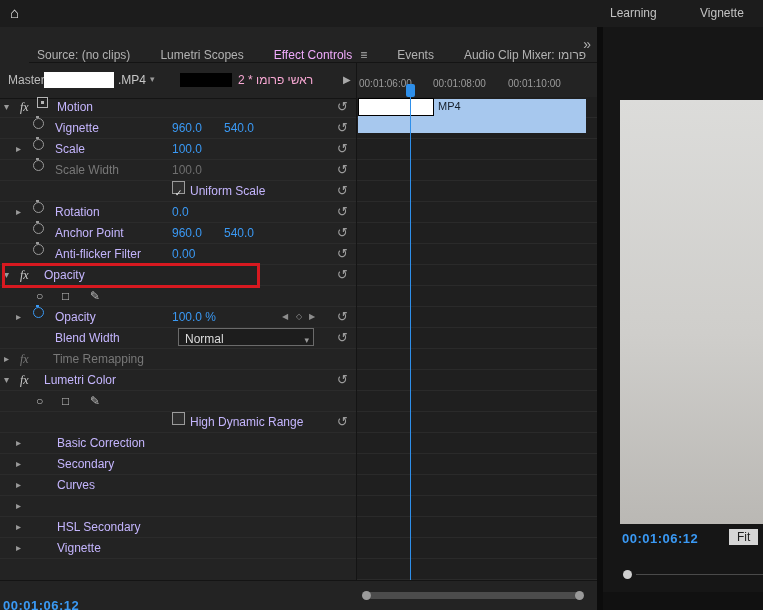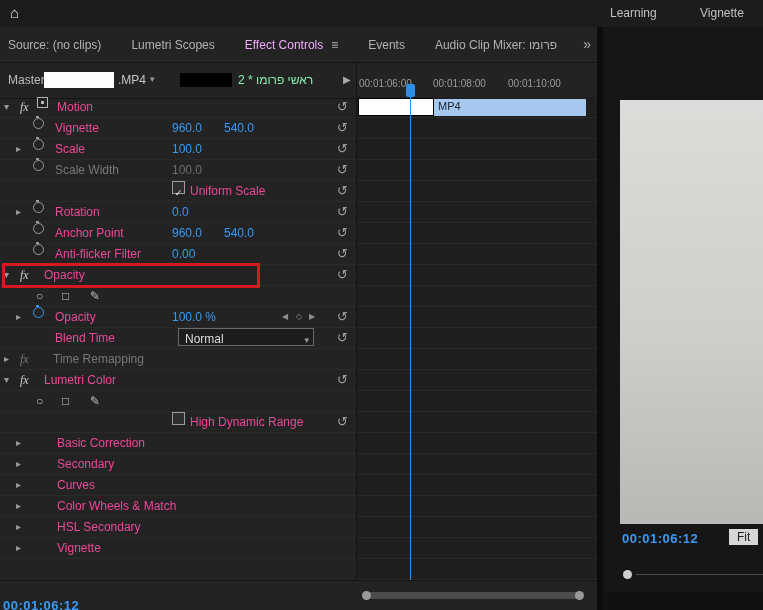--- a/index.html
+++ b/index.html
@@ -7,51 +7,51 @@
        font-family:"Liberation Sans","DejaVu Sans",sans-serif;font-size:12px;color:#c6c6c6;}
 
   
   .topbar{position:absolute;left:0;top:0;width:763px;height:27px;background:#1c1c1c;border-bottom:1px solid #0e0e0e;}
   .home{position:absolute;left:10px;top:4px;font-size:15px;color:#ececec;}
   .ws{position:absolute;top:6px;color:#c2c2c2;white-space:nowrap;}
   .ws.w0{left:610px}.ws.w1{left:700px}
 
   
   .left-panel{position:absolute;left:0;top:27px;width:597px;height:583px;overflow:hidden;background:#232323;}
-  .tabstrip{position:relative;height:35px;border-bottom:1px solid #141414;display:flex;align-items:center;
-            padding-left:8px;white-space:nowrap;overflow:hidden;background:#232323;}
+  .tabstrip{position:relative;height:35px;border-bottom:1px solid #141414;display:flex;align-items:flex-end;
+            padding-left:8px;white-space:nowrap;overflow:hidden;background:#232323;margin-left:29px;}
   .tab{margin-right:30px;color:#b2b2b2;}
   .tab.active .tab-label{color:#f0abfc;}
   .panel-menu{margin-left:8px;color:#b2b2b2;}
   .overflow-btn{position:absolute;right:6px;top:9px;color:#b2b2b2;font-size:14px;}
 
   
   .masterrow{position:relative;height:35px;border-bottom:1px solid #141414;}
   .m-label{position:absolute;left:8px;top:10px;color:#bdbdbd;}
   .redact-w{position:absolute;left:44px;top:9px;width:70px;height:16px;background:#ffffff;}
   .m-ext{position:absolute;left:118px;top:10px;color:#c6c6c6;}
   .m-dd{position:absolute;left:150px;top:11px;color:#9a9a9a;font-size:9px;}
   .redact-b{position:absolute;left:180px;top:10px;width:52px;height:14px;background:#000;}
-  .m-seq{position:absolute;left:238px;top:10px;width:100px;color:#86efac;white-space:nowrap;overflow:hidden;}
+  .m-seq{position:absolute;left:238px;top:10px;width:100px;color:#f9a8d4;white-space:nowrap;overflow:hidden;}
   .m-play{position:absolute;left:343px;top:11px;color:#a8a8a8;font-size:10px;}
   .ruler{position:absolute;left:356px;top:0;right:0;height:100%;border-left:1px solid #141414;}
   .tick{position:absolute;top:15px;font-size:10px;color:#9c9c9c;white-space:nowrap;}
   .tick.t0{left:2px}.tick.t1{left:76px}.tick.t2{left:151px}
   .ph-cap{position:absolute;left:49px;top:21px;width:9px;height:13px;background:#2e8fea;border-radius:2px;}
 
   
   .content{position:absolute;left:0;top:70px;width:597px;height:483px;}
   .fx-list{position:absolute;left:0;top:0;width:356px;height:100%;}
   .row{position:relative;height:21px;border-bottom:1px solid rgba(255,255,255,0.04);box-sizing:border-box;}
   .row > span{position:absolute;line-height:20px;white-space:nowrap;top:0;}
   .hdr-label{left:6px;color:#b8b8b8;}
   .tw{color:#9a9a9a;font-size:10px;}
   .fx{font-family:"Liberation Serif","DejaVu Serif",serif;font-style:italic;left:20px;color:#cdcdcd;}
   .fx.dim{color:#787878;}
-  .lbl{color:#ec4899;}
+  .lbl{color:#c4b5fd;}
   .lbl.dim{color:#787878;}
   .val{color:#3a99f4;}
   .val.dim{color:#6e6e6e;}
   .sw{left:33px;top:5px;width:9px;height:9px;border:1px solid #9b9b9b;border-radius:50%;}
   .sw::before{content:"";position:absolute;left:2px;top:-3px;width:3px;height:2px;background:#9b9b9b;}
   .sw.on{border-color:#3a99f4;}
   .sw.on::before{background:#3a99f4;}
   .motion-ico{left:37px;top:5px;width:9px;height:9px;border:1px solid #b5b5b5;}
   .motion-ico::after{content:"";position:absolute;left:3px;top:3px;width:3px;height:3px;background:#b5b5b5;}
   .reset{left:337px;color:#9c9c9c;font-size:13px;}
@@ -60,21 +60,21 @@
   .mask-ico{color:#c0c0c0;}
   .knav{color:#8d8d8d;font-size:8px;}
   .dd{position:absolute;left:178px;top:2px;width:124px;height:16px;background:#1d1d1d;border:1px solid #6b6b6b;
       color:#dcdcdc;line-height:16px;padding:0 5px;box-sizing:content-box;}
   .dd .dd-val{position:absolute;left:6px;top:0;}
   .dd .arrow{position:absolute;right:4px;top:1px;font-size:9px;color:#9a9a9a;}
   .red-box{position:absolute;left:2px;top:166px;width:258px;height:25px;border:3px solid #d71920;z-index:6;box-sizing:border-box;}
 
   .mini-tl{position:absolute;left:356px;top:0;right:0;height:100%;border-left:1px solid #141414;
            background:repeating-linear-gradient(180deg,#1f1f1f 0px,#1f1f1f 20px,#2a2a2a 20px,#2a2a2a 21px);}
-  .clipbar{position:absolute;left:1px;top:2px;width:228px;height:17px;background:#a7c8ee;}
+  .clipbar{position:absolute;left:1px;top:2px;width:228px;height:34px;background:#a7c8ee;}
   .clip-redact{position:absolute;left:0;top:-1px;width:76px;height:18px;background:#fff;border:1px solid #000;box-sizing:border-box;}
   .cliplabel{position:absolute;left:80px;top:1px;color:#16202c;font-size:11px;}
   .playhead{position:absolute;left:53px;top:0;bottom:0;width:1px;background:#2e8fea;z-index:4;}
 
   
   .bottombar{position:absolute;left:0;top:553px;width:597px;height:30px;background:#232323;border-top:1px solid #141414;}
   .bc-timecode{position:absolute;left:3px;top:17px;color:#3a99f4;font-size:13px;font-weight:bold;letter-spacing:.5px;}
   .hscroll{position:absolute;left:362px;top:9px;width:222px;height:11px;}
   .hscroll .bar{position:absolute;left:6px;right:6px;top:2px;height:7px;background:#4c4c4c;border-radius:4px;}
   .hscroll .knob{position:absolute;top:1px;width:9px;height:9px;border-radius:50%;background:#9a9a9a;}
@@ -224,21 +224,21 @@
           <span class="sw on"></span>
           <span class="lbl" style="left:55px">Opacity</span>
           <span class="val" style="left:172px">100.0 %</span>
           <span class="knav" style="left:282px">◀</span>
           <span class="knav" style="left:296px">◇</span>
           <span class="knav" style="left:309px">▶</span>
           <span class="reset">↺</span>
         </div>
 
         <div class="row">
-          <span class="lbl" style="left:55px">Blend Time</span>
+          <span class="lbl" style="left:55px">Blend Width</span>
           <span class="dd">
             <span class="dd-val">Normal</span>
             <span class="arrow">▾</span>
           </span>
           <span class="reset">↺</span>
         </div>
 
         <div class="row">
           <span class="tw" style="left:4px">▸</span>
           <span class="fx dim">fx</span>
@@ -271,21 +271,20 @@
         <div class="row">
           <span class="tw" style="left:16px">▸</span>
           <span class="lbl" style="left:57px">Secondary</span>
         </div>
         <div class="row">
           <span class="tw" style="left:16px">▸</span>
           <span class="lbl" style="left:57px">Curves</span>
         </div>
         <div class="row">
           <span class="tw" style="left:16px">▸</span>
-          <span class="lbl" style="left:57px">Color Wheels &amp; Match</span>
         </div>
         <div class="row">
           <span class="tw" style="left:16px">▸</span>
           <span class="lbl" style="left:57px">HSL Secondary</span>
         </div>
         <div class="row">
           <span class="tw" style="left:16px">▸</span>
           <span class="lbl" style="left:57px">Vignette</span>
         </div>
 

